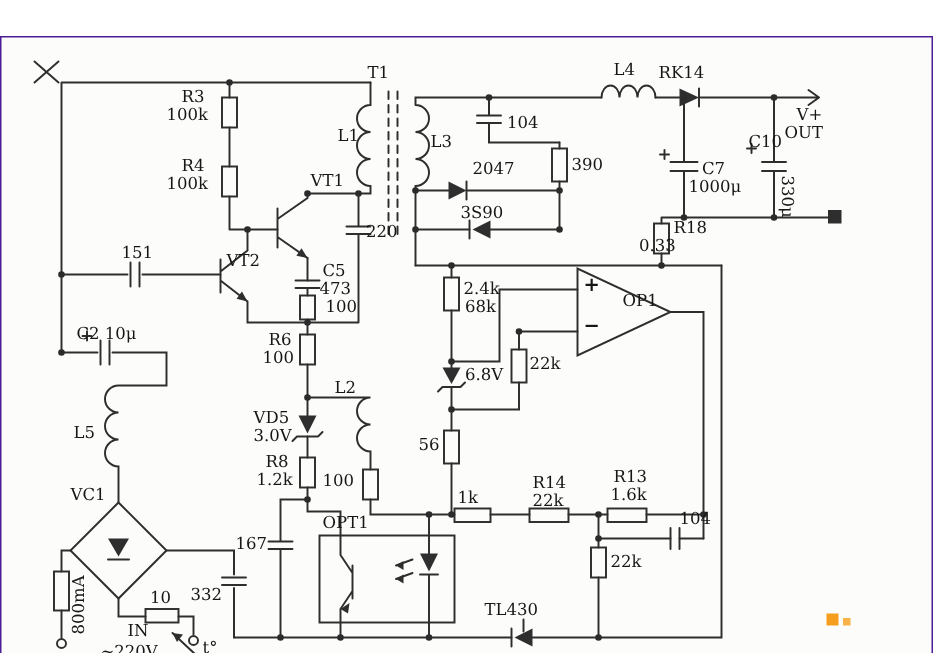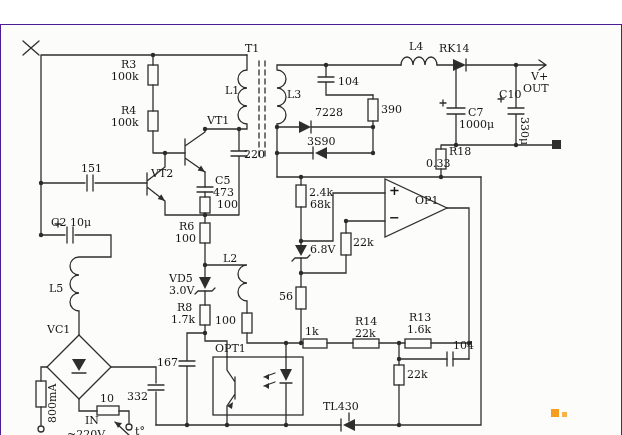--- a/index.html
+++ b/index.html
@@ -231,38 +231,38 @@
 <span class="lbl" style="left:212px;top:162px">473</span>
 <span class="lbl" style="left:216px;top:174px">100</span>
 
 <span class="lbl" style="left:50px;top:192px">C2 10μ</span>
 <span class="lbl" style="left:178px;top:196px">R6</span>
 <span class="lbl" style="left:174px;top:208px">100</span>
 
 <span class="lbl" style="left:168px;top:248px">VD5</span>
 <span class="lbl" style="left:168px;top:260px">3.0V</span>
 <span class="lbl" style="left:176px;top:277px">R8</span>
-<span class="lbl" style="left:170px;top:289px">1.7k</span>
+<span class="lbl" style="left:170px;top:289px">1.2k</span>
 <span class="lbl" style="left:214px;top:290px">100</span>
 
 <span class="lbl" style="left:46px;top:299px">VC1</span>
 <span class="lbl rot-ccw" style="left:46px;top:398px">800mA</span>
 <span class="lbl" style="left:99px;top:368px">10</span>
 <span class="lbl" style="left:84px;top:390px">IN</span>
 <span class="lbl" style="left:66px;top:404px">~220V</span>
 <span class="lbl" style="left:134px;top:401px">t°</span>
 
 <span class="lbl" style="left:126px;top:366px">332</span>
 <span class="lbl" style="left:156px;top:332px">167</span>
 <span class="lbl" style="left:214px;top:318px">OPT1</span>
 <span class="lbl" style="left:304px;top:301px">1k</span>
 <span class="lbl" style="left:278px;top:266px">56</span>
 
 <span class="lbl" style="left:337px;top:51px">104</span>
-<span class="lbl" style="left:314px;top:82px">7228</span>
+<span class="lbl" style="left:314px;top:82px">2047</span>
 <span class="lbl" style="left:380px;top:79px">390</span>
 <span class="lbl" style="left:306px;top:111px">3S90</span>
 
 <span class="lbl" style="left:438px;top:18px">RK14</span>
 <span class="lbl" style="left:530px;top:46px">V+</span>
 <span class="lbl" style="left:522px;top:58px">OUT</span>
 
 <span class="lbl" style="left:467px;top:82px">C7</span>
 <span class="lbl" style="left:458px;top:94px">1000μ</span>
 <span class="lbl" style="left:498px;top:64px">C10</span>

